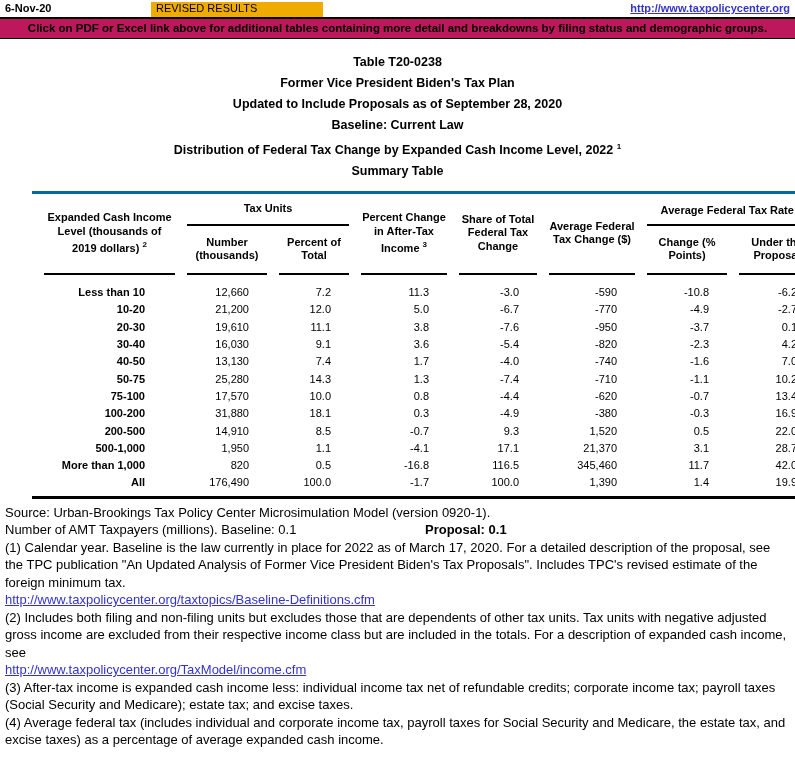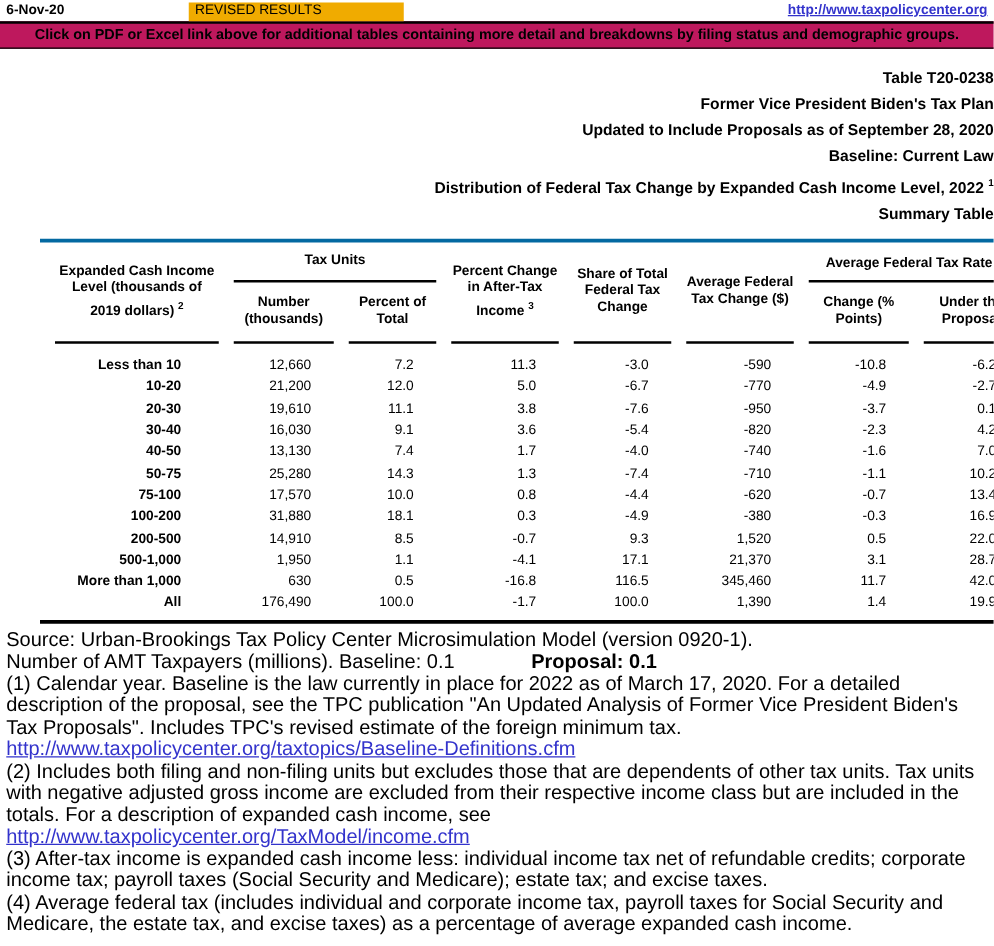--- a/index.html
+++ b/index.html
@@ -25,21 +25,21 @@
     text-decoration: underline; cursor: pointer;
   }
   
   .banner {
     background: #be185d;
     border-top: 2px solid #000; border-bottom: 1px solid #000;
     text-align: center; font-weight: bold; font-size: 11.5px;
     padding: 3px 0 4px 0;
   }
   
-  .titles { text-align: right; margin-top: 13px; font-weight: bold; font-size: 12.5px; line-height: 21px; }
+  .titles { text-align: center; margin-top: 13px; font-weight: bold; font-size: 12.5px; line-height: 21px; }
   .titles sup { font-size: 8px; }
   
   .tablewrap {
     margin-top: 9px;
     border-top: 3px solid #0369a1;
     border-bottom: 3px solid #000;
     margin-left: 32px;
   }
   table {
     width: 795px; border-collapse: separate; border-spacing: 12px 0;
@@ -53,21 +53,21 @@
   thead tr.subrow th { height: 49px; text-align: center; }
   thead sup { font-size: 8px; }
   tbody td {
     text-align: right; white-space: nowrap;
     height: 17.3px; line-height: 17.3px; padding: 0 18px 0 0;
   }
   tbody tr:first-child td { padding-top: 9px; }
   tbody tr:last-child td { padding-bottom: 4px; }
   tbody td.rowlabel { font-weight: bold; padding-right: 30px; }
   
-  .notes { padding: 5px 6px 0 5px; font-size: 16px; line-height: 17.5px; }
+  .notes { padding: 5px 6px 0 5px; font-size: 13px; line-height: 17.5px; }
   .notes a { color: #3333CC; text-decoration: underline; cursor: pointer; }
   .amt-line { position: relative; }
   .amt-line .proposal { position: absolute; left: 420px; top: 0; font-weight: bold; }
 </style>
 </head>
 <body>
 
 <div class="topbar">
   <span class="date">6-Nov-20</span>
   <span class="revised">REVISED RESULTS</span>
@@ -209,21 +209,21 @@
           <td>1,950</td>
           <td>1.1</td>
           <td>-4.1</td>
           <td>17.1</td>
           <td>21,370</td>
           <td>3.1</td>
           <td>28.7</td>
         </tr>
         <tr>
           <td class="rowlabel">More than 1,000</td>
-          <td>630</td>
+          <td>820</td>
           <td>0.5</td>
           <td>-16.8</td>
           <td>116.5</td>
           <td>345,460</td>
           <td>11.7</td>
           <td>42.0</td>
         </tr>
         <tr>
           <td class="rowlabel">All</td>
           <td>176,490</td>

